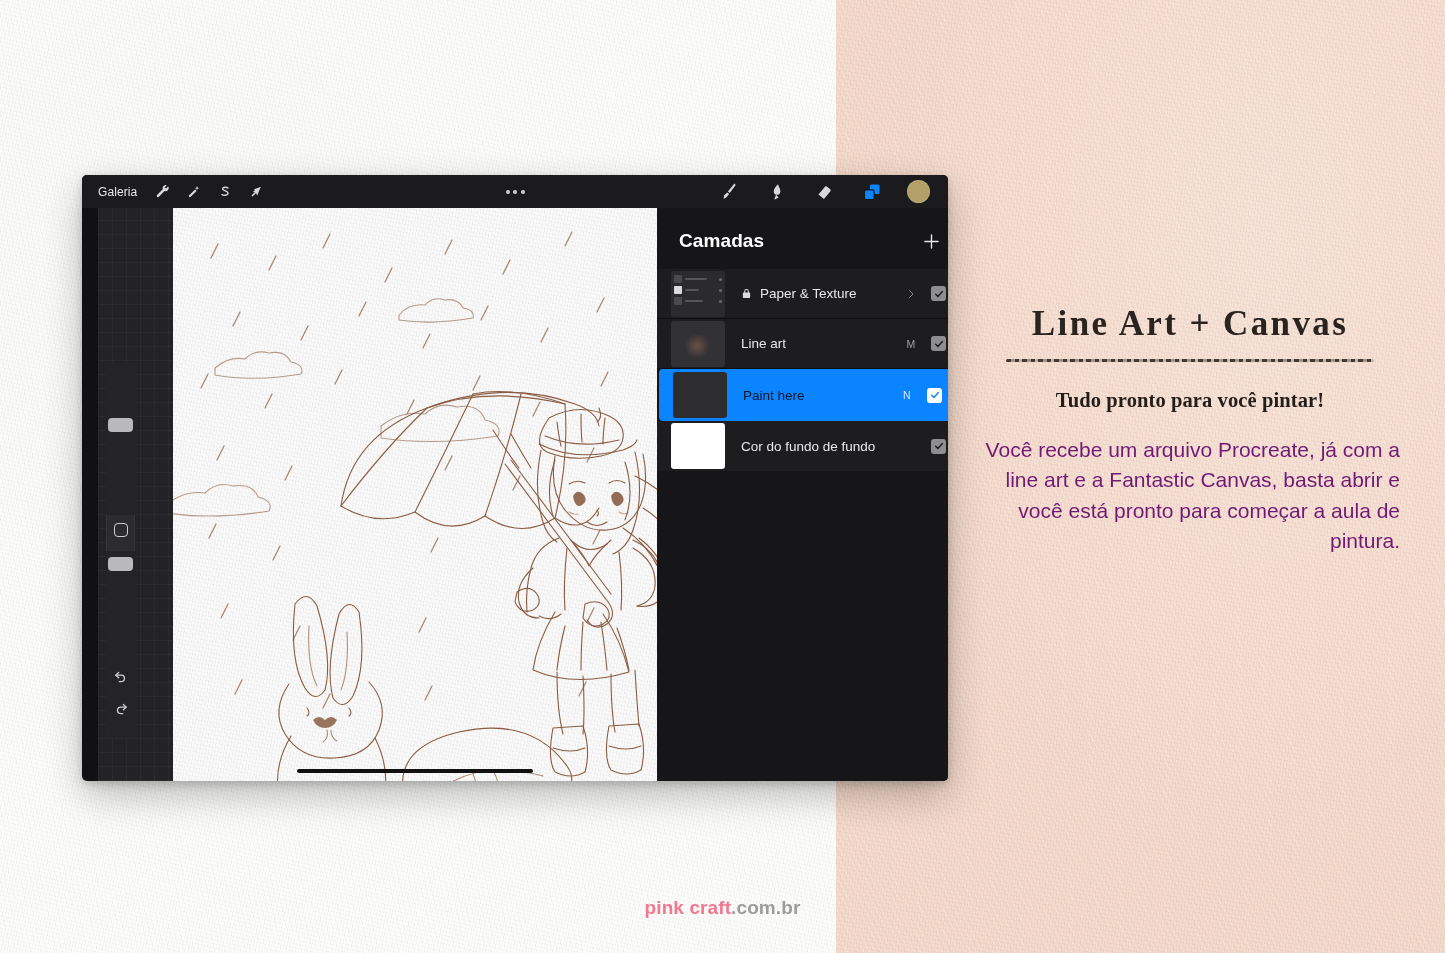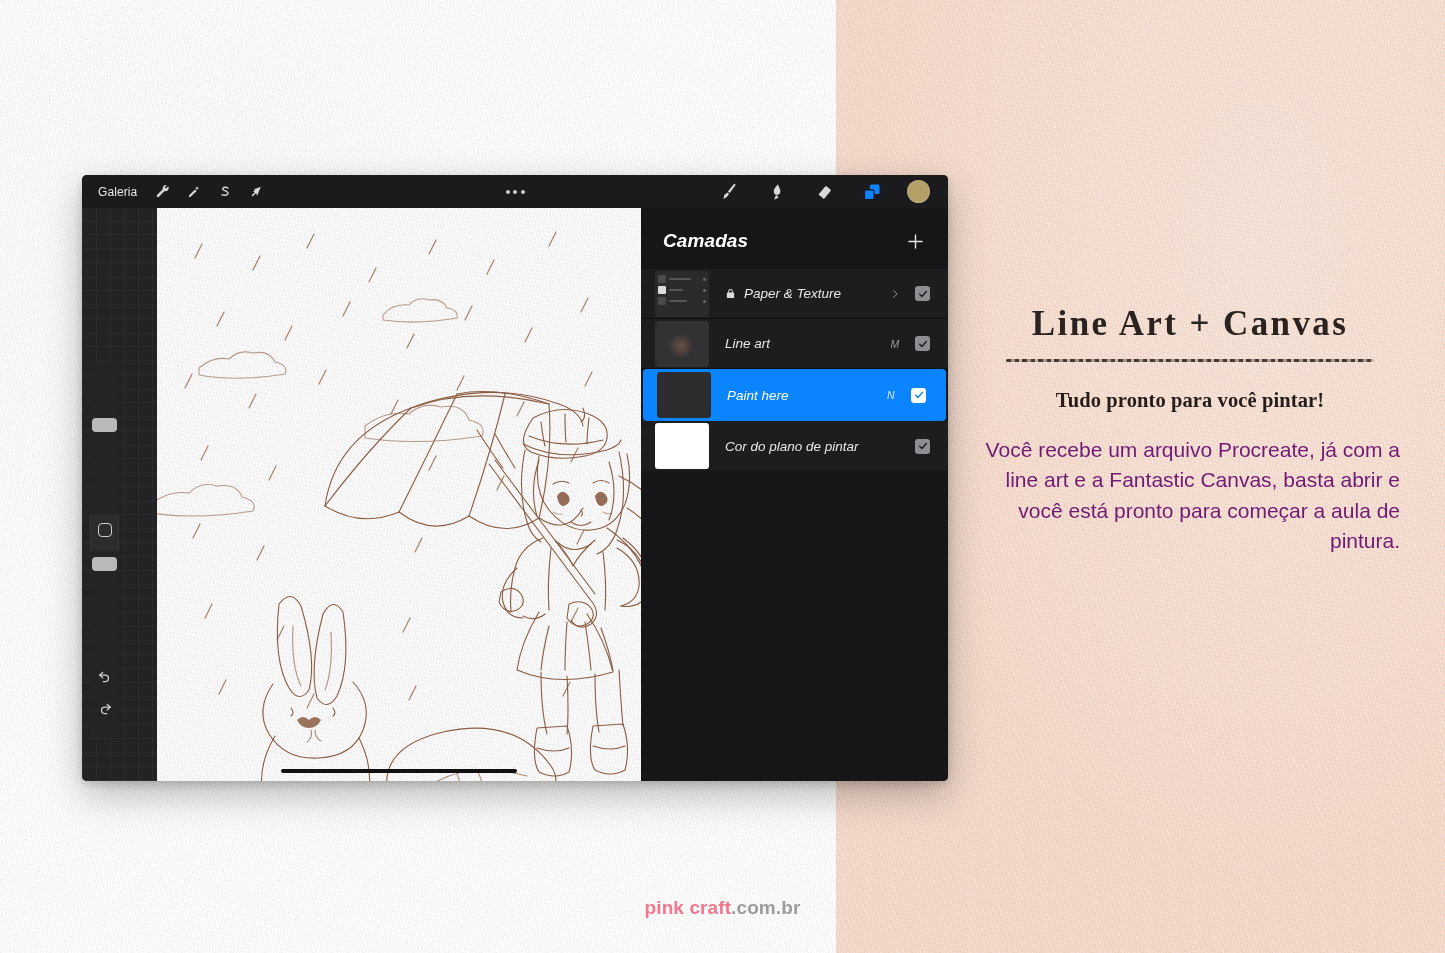--- a/index.html
+++ b/index.html
@@ -79,27 +79,26 @@
     gap: 22px; padding-right: 18px;
   }
   .swatch {
     width: 23px; height: 23px; border-radius: 50%;
     background: #b3a069;
     box-shadow: inset 0 0 0 1px rgba(255,255,255,0.1);
   }
 
   
   .pc-workspace {
-    position: absolute; left: 0; top: 33px;
+    position: absolute; left: 16px; top: 33px;
     width: 866px; height: 573px;
     background-color: #232326;
     background-image:
       repeating-linear-gradient(0deg, rgba(255,255,255,0.035) 0 1px, rgba(0,0,0,0) 1px 14px),
       repeating-linear-gradient(90deg, rgba(255,255,255,0.035) 0 1px, rgba(0,0,0,0) 1px 14px);
-    font-style: italic;
   }
 
   
   .canvas {
     position: absolute; left: 75px; top: 0px;
     width: 484px; height: 573px;
     background-color: #fbfafa;
     background-image:
       repeating-linear-gradient(100deg, rgba(0,0,0,0.028) 0 1px, rgba(255,255,255,0) 1px 3px),
       repeating-linear-gradient(10deg, rgba(0,0,0,0.022) 0 1px, rgba(255,255,255,0) 1px 4px),
@@ -193,21 +192,21 @@
   .mini-row { display: flex; align-items: center; gap: 3px; height: 11px; }
   .mini-sq { width: 8px; height: 8px; background: #dcdcdc; border-radius: 1px; flex: none; }
   .mini-sq.dim { background: #4a4a4d; }
   .mini-line { height: 2px; background: #555558; border-radius: 1px; }
   .mini-dot { width: 3px; height: 3px; border-radius: 50%; background: #6a6a6d; flex: none; margin-left: auto; }
 
   .layer-name {
     margin-left: 16px; color: #e8e8ea; font-size: 13.5px;
     display: flex; align-items: center; gap: 8px;
   }
-  .layer-row.selected .layer-name { color: #ffffff; }
+  .layer-row.selected .layer-name { color: #0f172a; }
   .lock-icon { display: flex; align-items: center; color: #dcdcde; }
   .layer-right {
     margin-left: auto; display: flex; align-items: center; gap: 14px;
   }
   .blend {
     color: #9d9da0; font-size: 10.5px; letter-spacing: .3px;
     width: 12px; text-align: center;
   }
   .layer-row.selected .blend { color: #dbe9fb; }
   .chevron { color: #8a8a8d; display: flex; align-items: center; }
@@ -670,21 +669,21 @@
                 <svg width="10" height="10" viewBox="0 0 24 24" fill="none" stroke="#0a84ff" stroke-width="3.4" stroke-linecap="round" stroke-linejoin="round">
                     <path d="M4 12.5l5.5 5.5L20 6"></path>
                   </svg>
               </span>
             </div>
           </div>
 
           <div class="layer-row bgrow">
             <div class="thumb white"></div>
             <div class="layer-name">
-              <span>Cor do plano de pintar</span>
+              <span>Cor do fundo de fundo</span>
             </div>
             <div class="layer-right">
               <span class="chk">
                 <svg width="10" height="10" viewBox="0 0 24 24" fill="none" stroke="#1d1d20" stroke-width="3.4" stroke-linecap="round" stroke-linejoin="round">
                     <path d="M4 12.5l5.5 5.5L20 6"></path>
                   </svg>
               </span>
             </div>
           </div>
 

